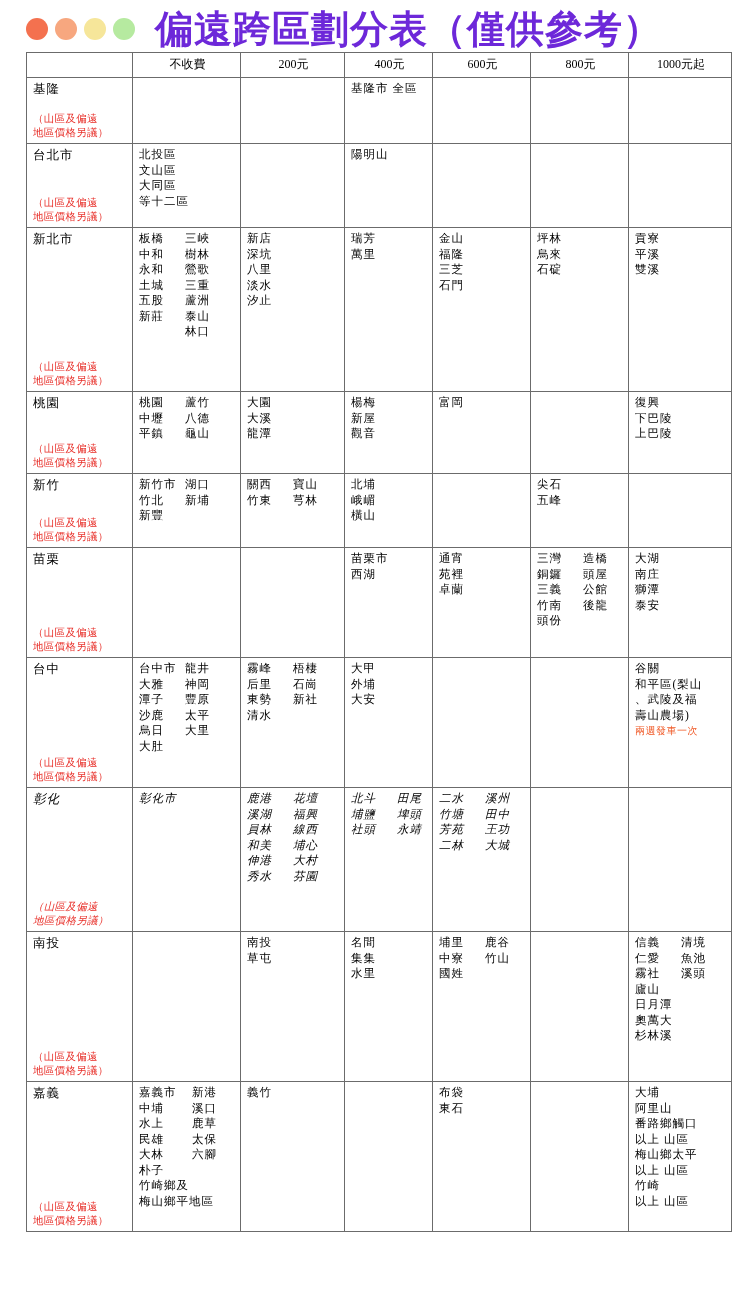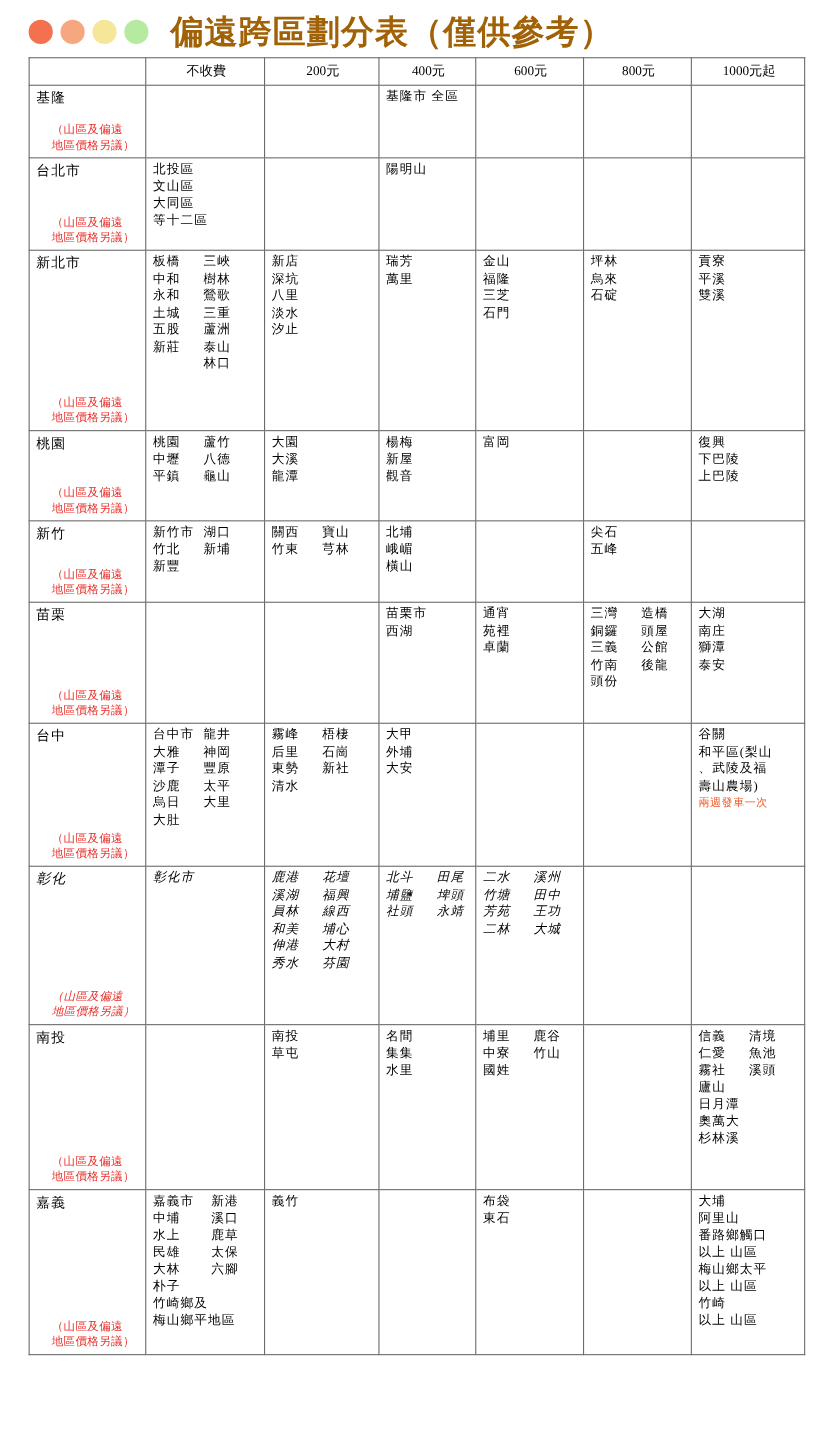--- a/index.html
+++ b/index.html
@@ -38,23 +38,23 @@
   .dot {
     width: 22px;
     height: 22px;
     border-radius: 50%;
   }
   .dot.orange { background: #f4714f; }
   .dot.peach  { background: #f7a77f; }
   .dot.yellow { background: #f6e69a; }
   .dot.green  { background: #b6eaa0; }
   .title {
-    font-size: 30px;
+    font-size: 38px;
     font-weight: bold;
-    color: #a16207;
+    color: #6d28d9;
     letter-spacing: 1px;
     font-family: "Liberation Serif", "DejaVu Serif", serif;
     white-space: nowrap;
   }
   
   .table-wrap {
     padding: 0 18px 0 26px;
     box-sizing: border-box;
   }
   table.grid {
@@ -100,21 +100,21 @@
     font-size: 10.5px;
     line-height: 14px;
     margin-top: 2px;
     letter-spacing: 0.3px;
   }
   td.region-cell {
     position: relative;
   }
   td.region-cell .region-note {
     position: absolute;
-    left: 20px;
+    left: 6px;
     bottom: 3px;
   }
   .cell-cols {
     display: flex;
     gap: 0px;
   }
   .cell-col {
     display: flex;
     flex-direction: column;
   }

